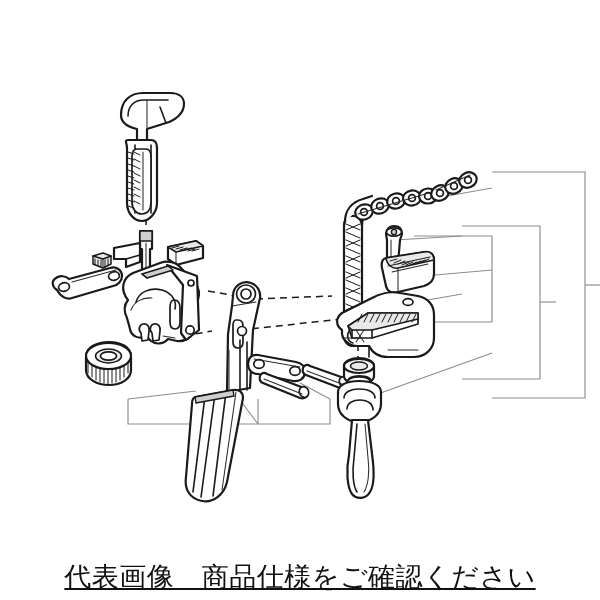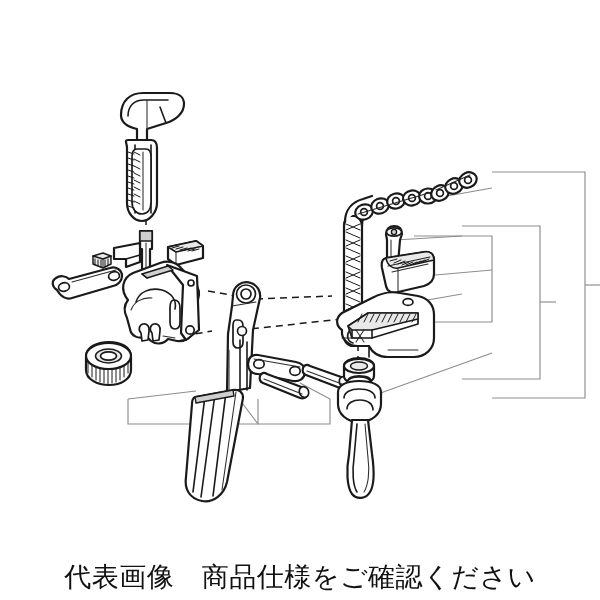--- a/index.html
+++ b/index.html
@@ -18,20 +18,21 @@
   #figure svg{display:block;width:600px;height:545px;}
   #caption{
     position:absolute;left:0;top:552px;width:600px;height:48px;
     display:flex;align-items:center;justify-content:center;
     letter-spacing:0.5px;
     color:#111111;
     font-size:27px;
     line-height:1;
     white-space:pre;
     font-family:"DejaVu Sans","Liberation Sans",sans-serif;
+    text-decoration:underline;
   }
   .ln{fill:none;stroke:#1a1a1a;stroke-width:1.6;stroke-linecap:round;stroke-linejoin:round;}
   .ln-fine{fill:none;stroke:#2b2b2b;stroke-width:1.05;stroke-linecap:round;stroke-linejoin:round;}
   .fillw{fill:#ffffff;stroke:#1a1a1a;stroke-width:1.7;stroke-linejoin:round;stroke-linecap:round;}
   .fillw-th{fill:#ffffff;stroke:#1a1a1a;stroke-width:2.2;stroke-linejoin:round;stroke-linecap:round;}
   .fillg{fill:#e9e9e9;stroke:#1a1a1a;stroke-width:1.5;stroke-linejoin:round;stroke-linecap:round;}
   .fillgd{fill:#cfcfcf;stroke:#1a1a1a;stroke-width:1.4;stroke-linejoin:round;stroke-linecap:round;}
   .dash{fill:none;stroke:#1a1a1a;stroke-width:1.5;stroke-dasharray:7 5;stroke-linecap:butt;}
   .leader{fill:none;stroke:#8d8d8d;stroke-width:1.15;stroke-linecap:butt;stroke-linejoin:miter;}
   .hatch{fill:none;stroke:#1a1a1a;stroke-width:1.0;stroke-linecap:round;}

